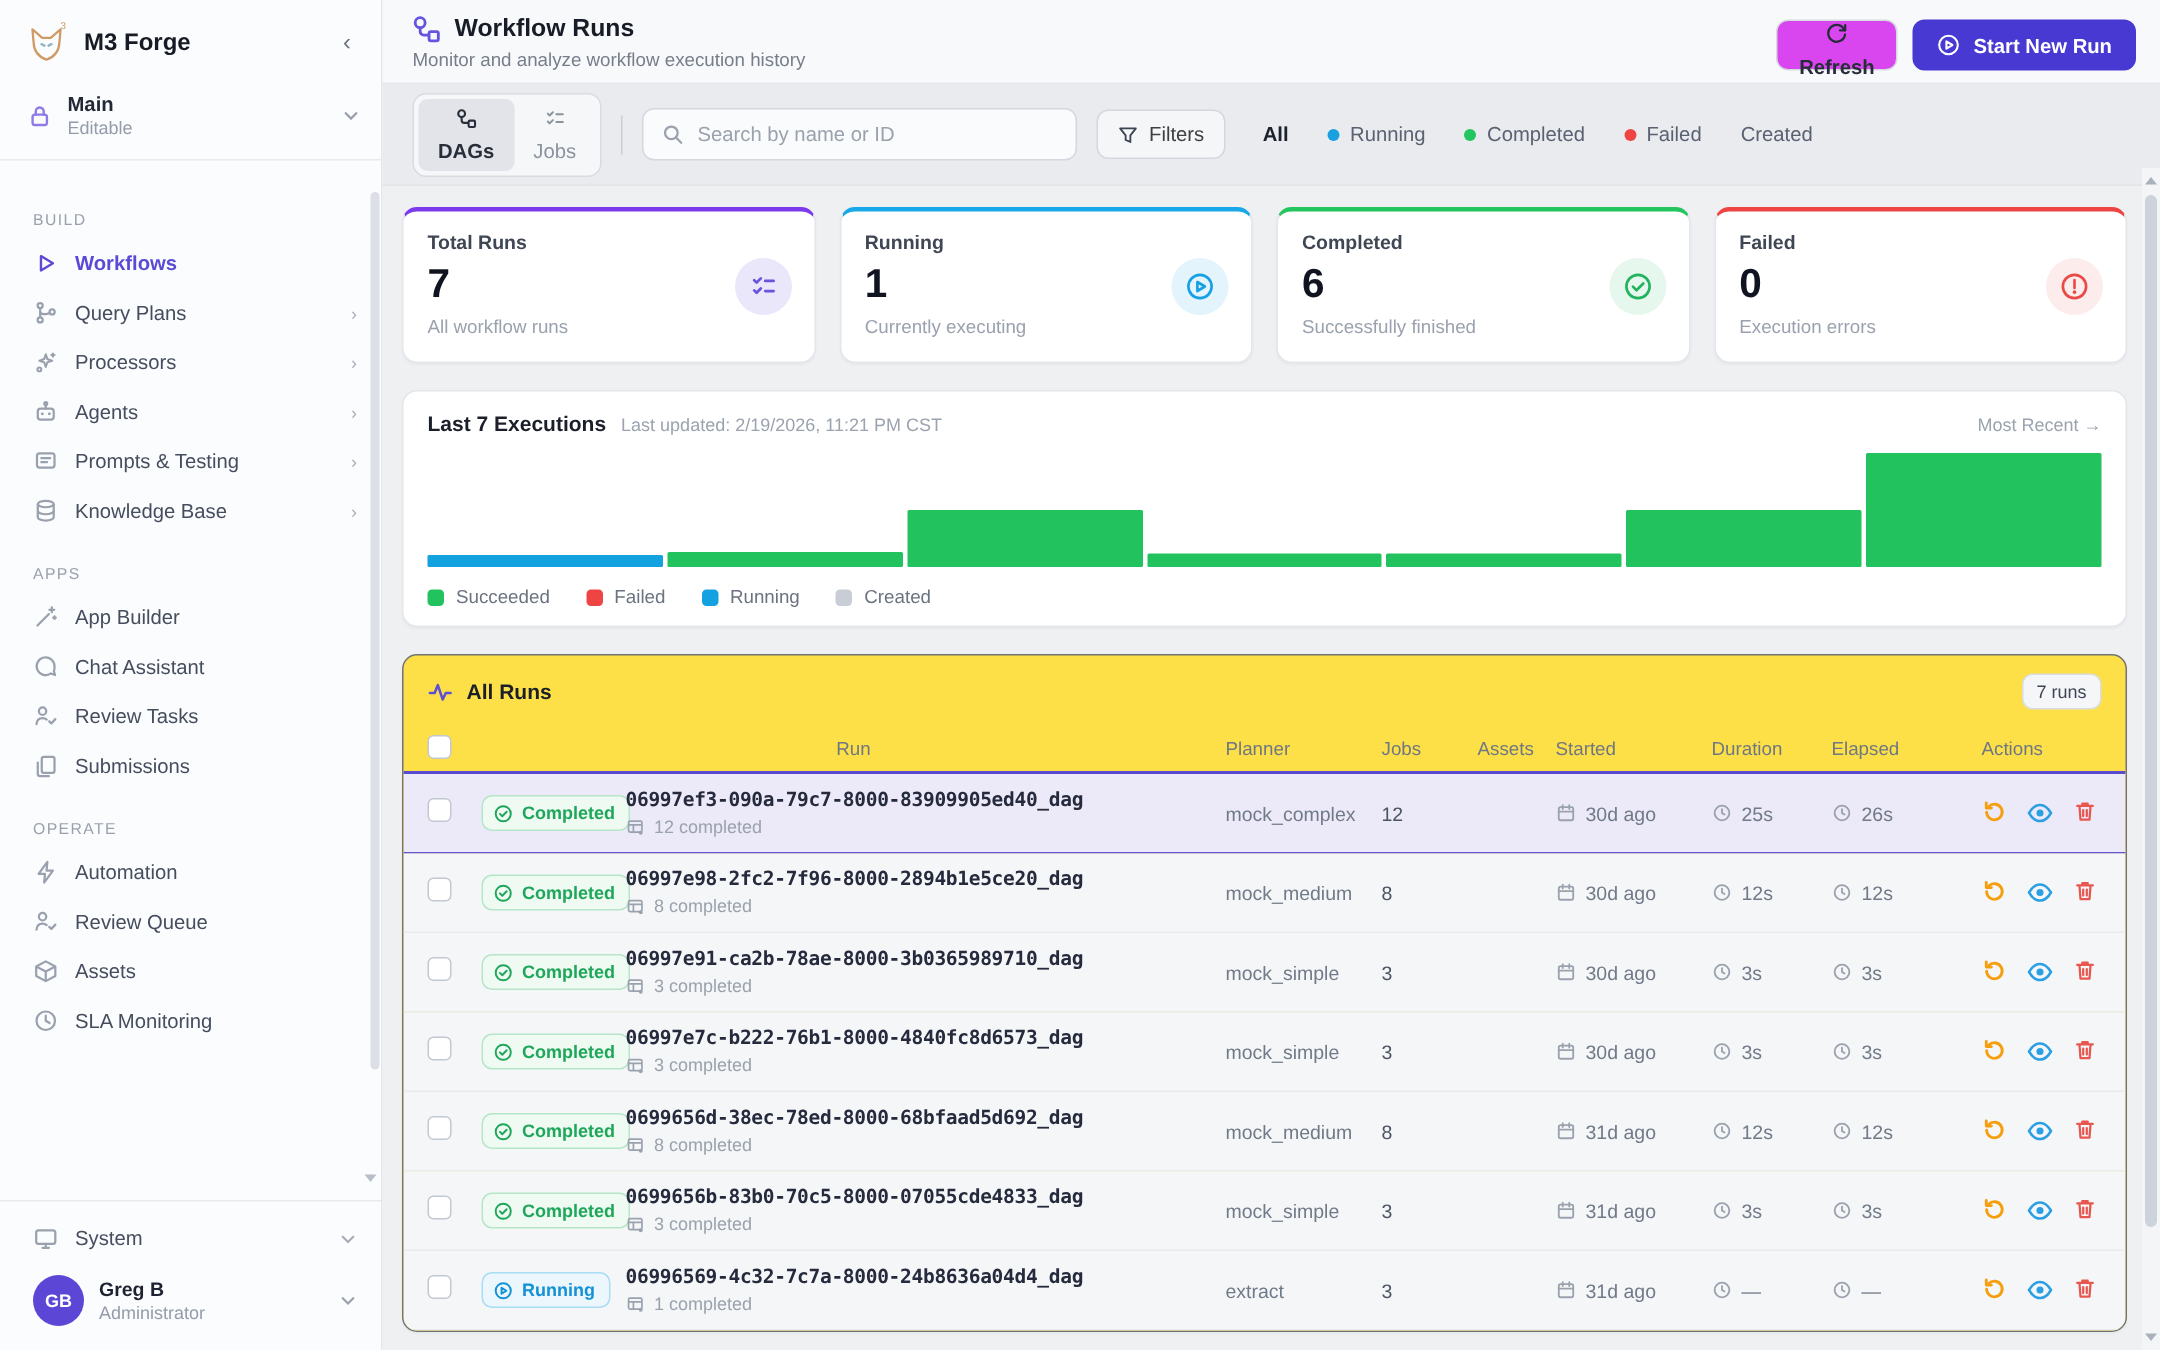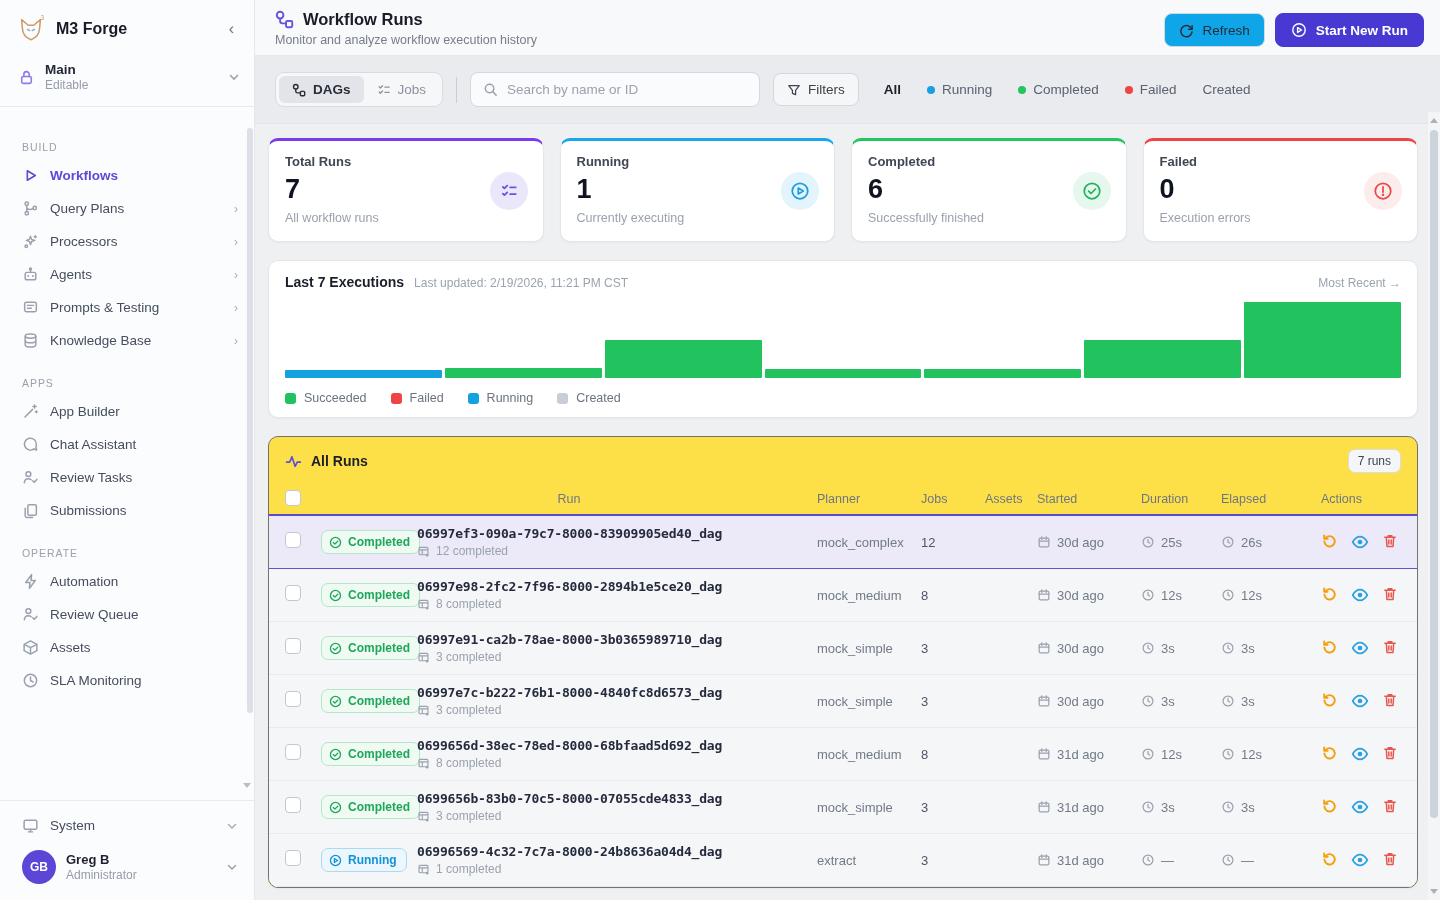--- a/index.html
+++ b/index.html
@@ -42,26 +42,26 @@
   .user-role { font-size:12px; color:#949caa; margin-top:1px; }
 
   
   .main { flex:1; position:relative; overflow:hidden; }
   .topbar { height:56px; background:#f8f9fa; border-bottom:1px solid #e7e9ec; display:flex; align-items:flex-start; padding:10px 16px 0 20px; }
   .title-block { flex:1; }
   .title-row { display:flex; align-items:center; gap:9px; }
   .page-title { font-size:16.5px; font-weight:700; color:#181c27; }
   .page-sub { font-size:12.5px; color:#767e8b; margin-top:4px; }
   .topbar-actions { display:flex; gap:10px; padding-top:3px; }
-  .btn-secondary { display:flex; align-items:center; gap:8px; height:34px; padding:0 14px; background:#0ea5e9; border:1px solid #d6dade; border-radius:8px; font-size:13.5px; font-weight:400; color:#262c38; }
+  .btn-secondary { display:flex; align-items:center; gap:8px; height:34px; padding:0 14px; background:#d946ef; border:1px solid #d6dade; border-radius:8px; font-size:13.5px; font-weight:700; color:#262c38;flex-direction:column; }
   .btn-primary { display:flex; align-items:center; gap:9px; height:34px; padding:0 15px; background:#4839d2; border:1px solid #4839d2; border-radius:8px; font-size:13.5px; font-weight:700; color:#fff; }
 
   .toolbar { height:68px; background:#e9ebee; border-bottom:1px solid #e2e4e8; display:flex; align-items:center; padding:0 16px 0 20px; gap:13px; }
   .seg-group { display:flex; background:#f6f7f8; border:1px solid #d8dce1; border-radius:9px; padding:3px; }
-  .seg { display:flex; align-items:center; gap:7px; padding:6px 13px; border-radius:6px; font-size:13.5px; border:none; background:transparent; color:#8b93a0; }
+  .seg { display:flex; align-items:center; gap:7px; padding:6px 13px; border-radius:6px; font-size:13.5px; border:none; background:transparent; color:#8b93a0;flex-direction:column; }
   .seg.active { background:#e2e4e9; color:#272d39; font-weight:600; }
   .vdiv { width:1px; height:26px; background:#c9ced6; }
   .searchbox { display:flex; align-items:center; gap:9px; width:290px; height:35px; background:#fafbfc; border:1px solid #d4d8de; border-radius:8px; padding:0 12px; }
   .searchbox input { border:none; outline:none; background:transparent; font-size:13.5px; color:#3c4453; width:100%; font-family:inherit; }
   .searchbox input::placeholder { color:#9aa2ad; }
   .btn-filters { display:flex; align-items:center; gap:7px; height:33px; padding:0 13px; background:#f5f6f8; border:1px solid #d4d8de; border-radius:8px; font-size:13.5px; color:#404040; }
   .status-filters { display:flex; align-items:center; gap:26px; margin-left:12px; }
   .sfilter { display:flex; align-items:center; gap:7px; font-size:13.5px; color:#5a6271; cursor:pointer; }
   .sfilter.active { color:#1c212d; font-weight:700; }
   .dot { width:8px; height:8px; border-radius:50%; }

